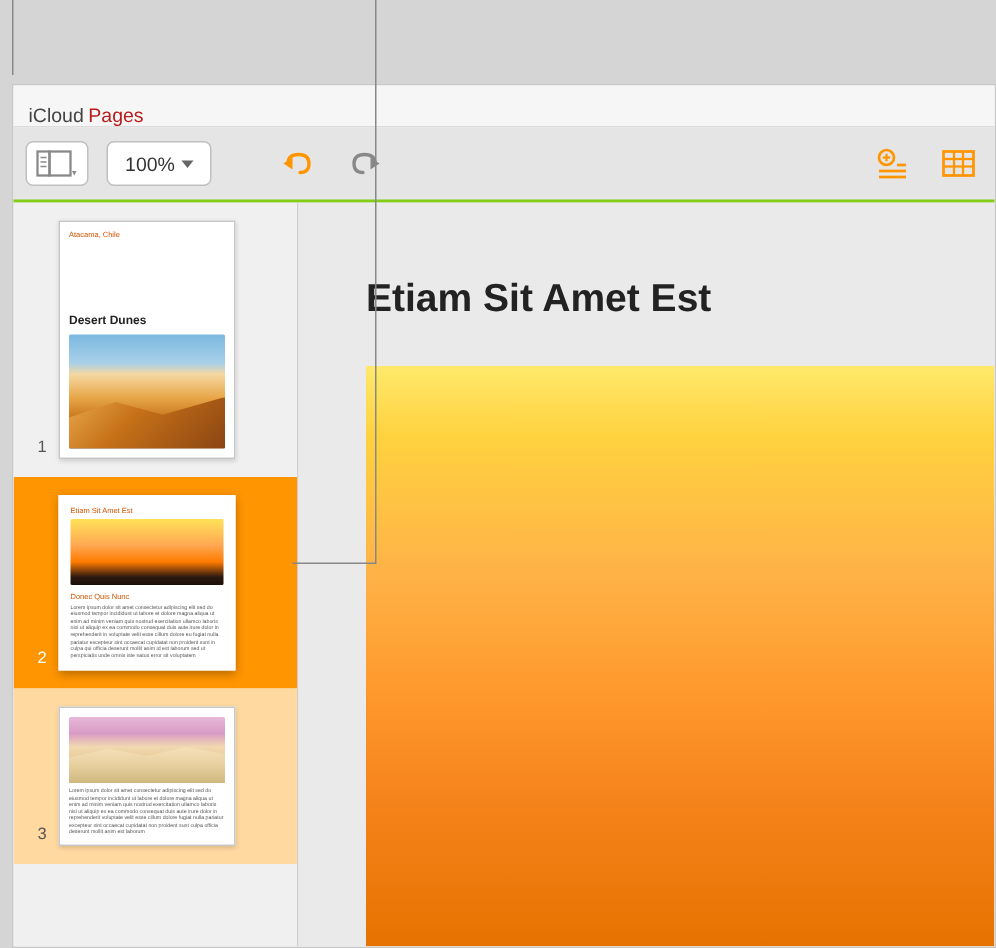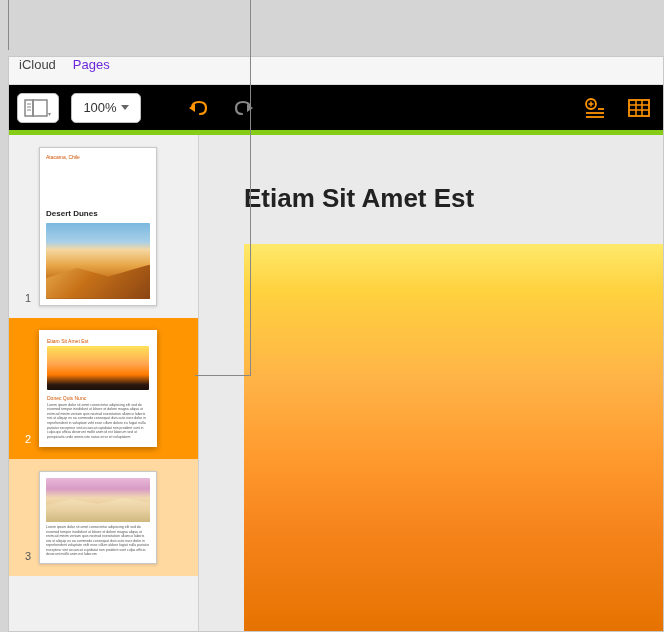--- a/index.html
+++ b/index.html
@@ -6,25 +6,25 @@
     body { font-family: -apple-system, BlinkMacSystemFont, "Helvetica Neue", Arial, sans-serif; background: #d5d5d5; width: 664px; height: 632px; overflow: hidden; position: relative; }
     
     .callout-line { position: absolute; background: #888; z-index: 100; }
     .callout-v1 { left: 8px; top: 0; width: 1px; height: 50px; }
     .callout-v2 { left: 250px; top: 0; width: 1px; height: 56px; }
     .callout-h { left: 195px; top: 375px; width: 55px; height: 1px; }
     .callout-v3 { left: 250px; top: 56px; width: 1px; height: 320px; }
     
     .app-window { position: absolute; left: 8px; top: 56px; width: 656px; height: 576px; background: #fff; border: 1px solid #c8c8c8; display: flex; flex-direction: column; }
     
-    .titlebar { height: 28px; background: #f6f6f6; border-bottom: 1px solid #dcdcdc; display: flex; align-items: flex-start; padding: 0 10px; font-size: 13px; }
+    .titlebar { height: 28px; background: #f6f6f6; border-bottom: 1px solid #dcdcdc; display: flex; align-items: flex-end; padding: 0 10px; font-size: 13px; }
     .titlebar .brand1 { color: #444; font-weight: 400; }
-    .titlebar .brand2 { color: #6d28d9; font-weight: 400; margin-left: 17px; }
+    .titlebar .brand2 { color: #b91c1c; font-weight: 400; margin-left: 3px; }
     
-    .toolbar { height: 50px; background: #000000; border-bottom: 5px solid #84cc16; display: flex; align-items: center; padding: 0 8px; gap: 12px; }
+    .toolbar { height: 50px; background: #e5e5e5; border-bottom: 2px solid #84cc16; display: flex; align-items: center; padding: 0 8px; gap: 12px; }
     
     .view-dropdown { width: 42px; height: 30px; border: 1px solid #c0c0c0; border-radius: 5px; background: #fff; display: flex; align-items: center; justify-content: center; cursor: pointer; }
     .view-dropdown svg { width: 28px; height: 20px; }
     
     .zoom-dropdown { width: 70px; height: 30px; border: 1px solid #c0c0c0; border-radius: 5px; background: #fff; display: flex; align-items: center; justify-content: center; gap: 4px; font-size: 13px; color: #333; cursor: pointer; }
     
     .toolbar-spacer-sm { width: 18px; }
     
     .toolbar-icon-btn { width: 32px; height: 32px; display: flex; align-items: center; justify-content: center; cursor: pointer; color: #888; }
     .toolbar-icon-btn.active { color: #ff9500; }

